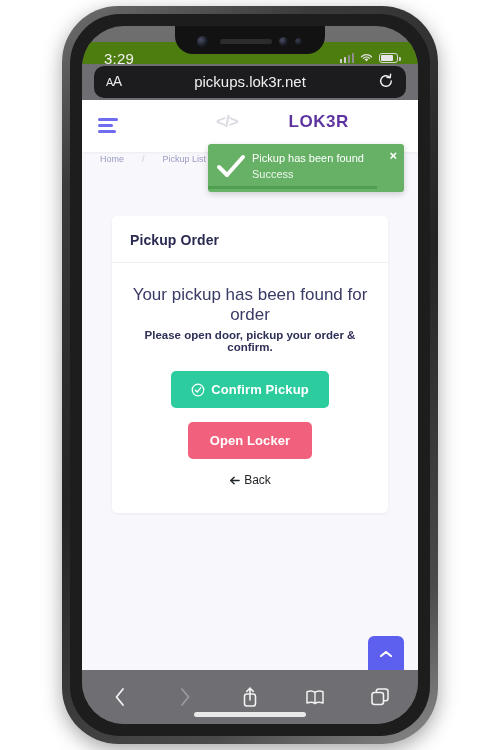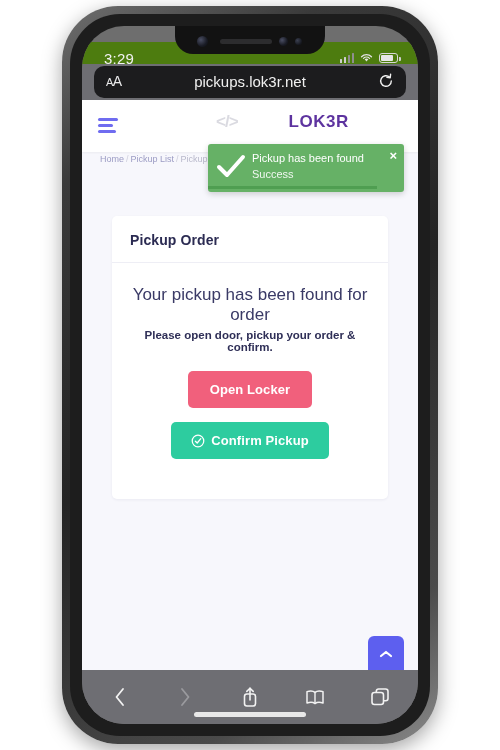--- a/index.html
+++ b/index.html
@@ -191,21 +191,21 @@
     font-size:17px; color:#d7d7de; font-weight:700; letter-spacing:-1px;
   }
   .brand-text {
     font-size:17px; font-weight:700; color:#4c1d95; letter-spacing:0.5px;padding-left:47px;
   }
 
   
   .breadcrumb {
     position:absolute; left:18px; top:54px;
     font-size:9px; color:#b9b9cb;
-    display:flex; gap:2px; align-items:center;
+    display:flex; gap:18px; align-items:center;
     white-space:nowrap;
   }
   .breadcrumb .sep { color:#cfcfdd; }
   .breadcrumb .crumb-link { color:#9c9cc4; }
 
   
   .card {
     position:absolute;
     left: 30px; top: 116px;
     width: 276px;
@@ -425,30 +425,37 @@
       </div>
 
       <div class="card">
         <div class="card-header">
           <div class="card-title">Pickup Order</div>
         </div>
         <div class="card-body">
           <div class="found-line">Your pickup has been found for order</div>
           <div class="instruction">Please open door, pickup your order &amp; confirm.</div>
 
-          <button class="btn btn-open" style="background: rgb(241, 96, 124);">Open Locker</button>
-
           <button class="btn btn-confirm" style="background: rgb(45, 204, 159);">
             <svg width="14" height="14" viewBox="0 0 16 16">
               <circle cx="8" cy="8" r="6.6" stroke="#ffffff" stroke-width="1.4" fill="none"></circle>
               <path d="M5 8.2 L7.1 10.3 L11.2 5.3" stroke="#ffffff" stroke-width="1.5" fill="none" stroke-linecap="round" stroke-linejoin="round"></path>
             </svg>
             <span>Confirm Pickup</span>
           </button>
 
+          <button class="btn btn-open" style="background: rgb(241, 96, 124);">Open Locker</button>
+
+          <a class="back-link" href="#">
+            <svg width="11" height="11" viewBox="0 0 12 12">
+              <path d="M11 6 H2.2" stroke="#212529" stroke-width="1.6" stroke-linecap="round"></path>
+              <path d="M5.6 2.4 L2 6 L5.6 9.6" stroke="#212529" stroke-width="1.6" fill="none" stroke-linecap="round" stroke-linejoin="round"></path>
+            </svg>
+            <span>Back</span>
+          </a>
         </div>
       </div>
 
       <button class="fab" style="background: rgb(93, 95, 239);">
         <svg width="14" height="10" viewBox="0 0 14 10">
           <path d="M2 7 L7 3 L12 7" stroke="#ffffff" stroke-width="2.2" fill="none" stroke-linecap="round" stroke-linejoin="round"></path>
         </svg>
       </button>
 
     </div>

